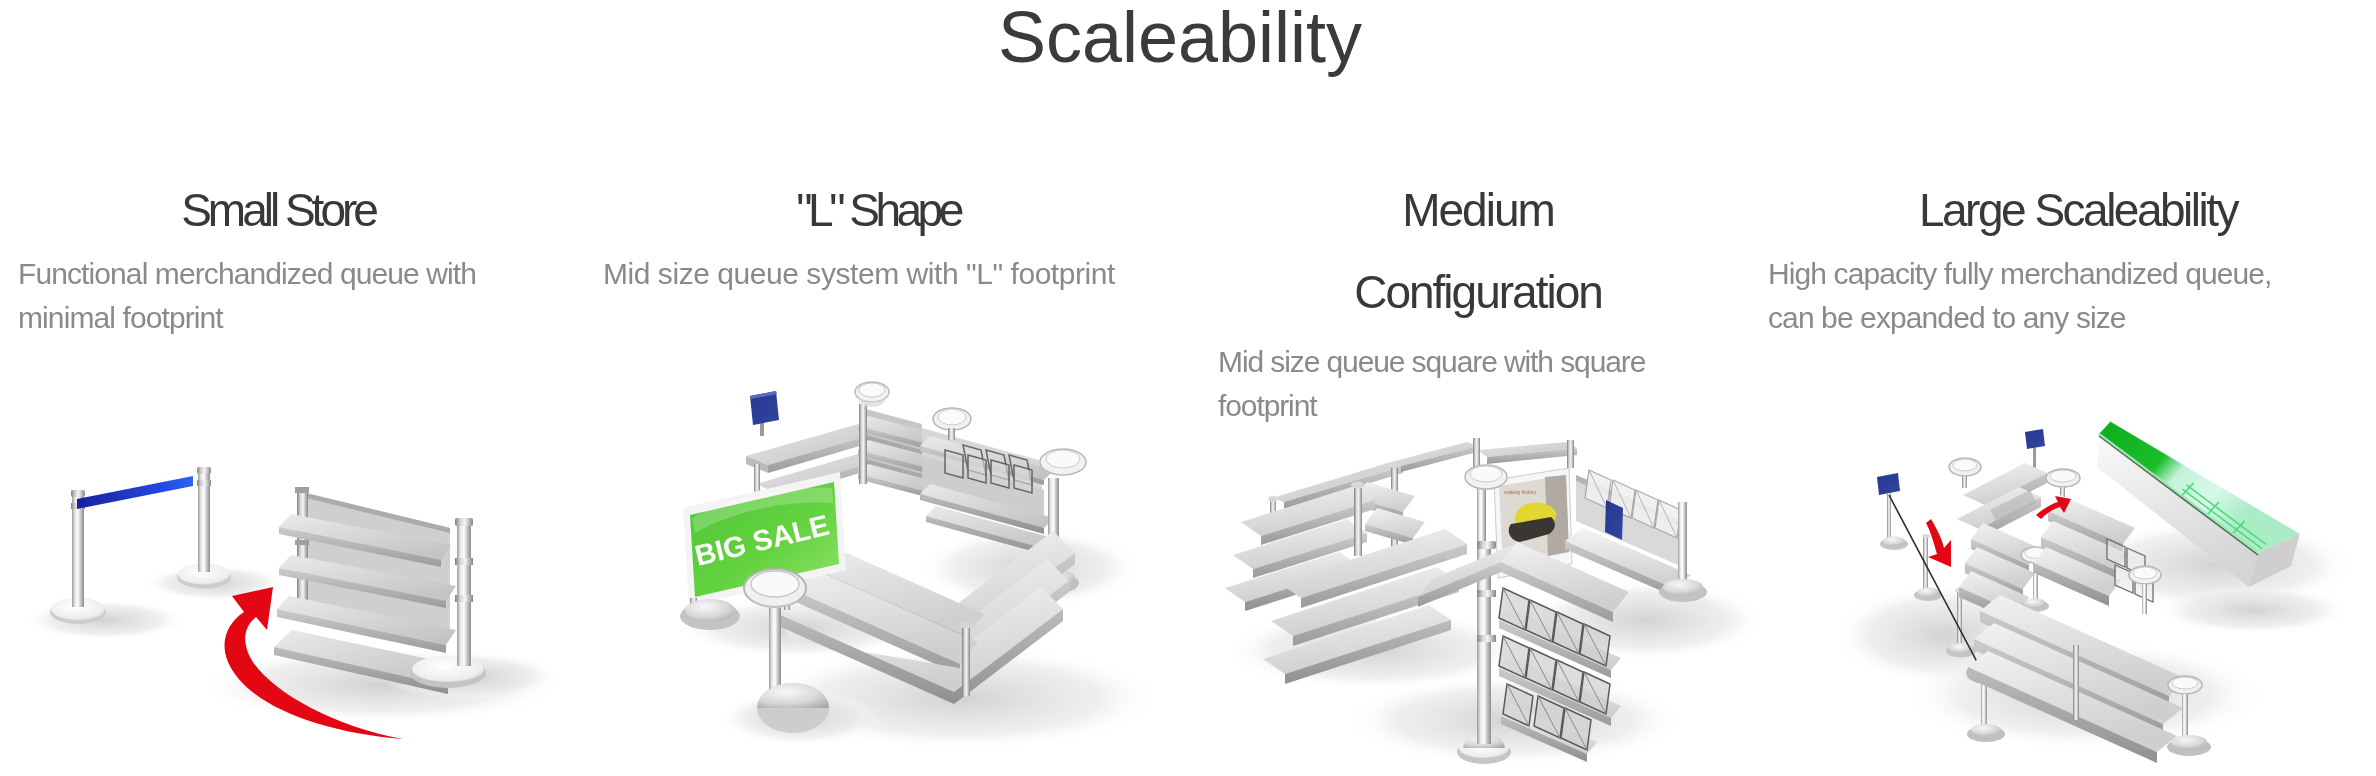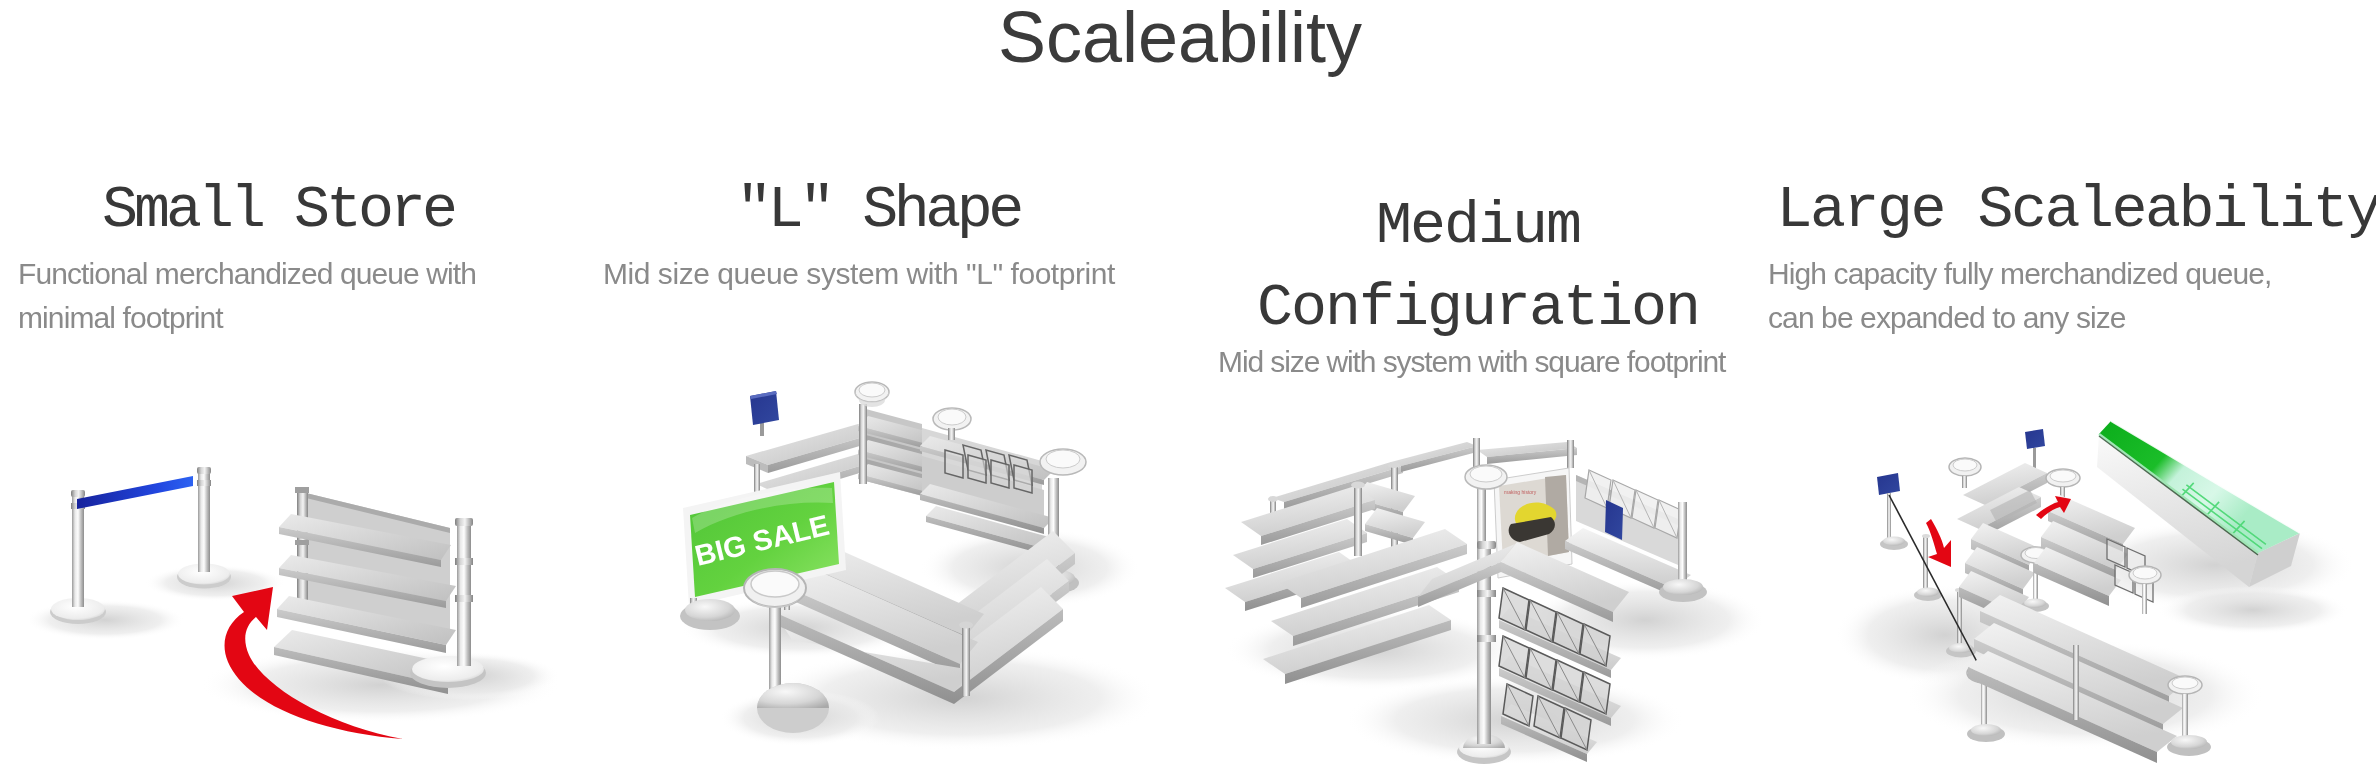--- a/index.html
+++ b/index.html
@@ -1,37 +1,37 @@
 <!DOCTYPE html>
 <html><head>
 <meta charset="utf-8">
 <style>
   html,body{margin:0;padding:0;background:#fff;}
   body{width:2376px;height:776px;position:relative;overflow:hidden;
        font-family:"Liberation Sans", sans-serif;}
   .title{position:absolute;top:-4px;left:1180px;transform:translateX(-50%);
          font-size:72px;color:#3b3b3b;white-space:nowrap;}
-  .h{position:absolute;transform:translateX(-50%);font-size:60px;color:#383838;
-     text-align:center;line-height:82px;white-space:nowrap;font-family:Liberation Mono, monospace;}
+  .h{position:absolute;transform:translateX(-50%);font-size:46px;color:#383838;
+     text-align:center;line-height:82px;white-space:nowrap;}
   .sub{position:absolute;transform:translateX(-50%);font-size:30px;color:#8a8a8a;
        text-align:left;line-height:44px;}
   .img{position:absolute;}
 </style>
 </head>
 <body>
 <div class="title">Scaleability</div>
 
 <div class="h" style="left:278px;top:169px;letter-spacing:-4px;">Small Store</div>
 <div class="sub" style="left:278px;top:252px;width:520px;letter-spacing:-0.9px;">Functional merchandized queue with minimal footprint</div>
 
 <div class="h" style="left:878px;top:169px;letter-spacing:-4.5px;">"L" Shape</div>
 <div class="sub" style="left:883px;top:252px;width:560px;letter-spacing:-0.45px;">Mid size queue system with "L" footprint</div>
 
-<div class="h" style="left:1478px;top:169px;letter-spacing:-2px;margin-top:16px;">Medium<br>Configuration</div>
-<div class="sub" style="left:1478px;top:340px;width:520px;letter-spacing:-1.1px;">Mid size with system with square footprint</div>
+<div class="h" style="left:1478px;top:169px;letter-spacing:-2px;">Medium<br>Configuration</div>
+<div class="sub" style="left:1478px;top:340px;width:520px;letter-spacing:-1.1px;">Mid size queue square with square footprint</div>
 
 <div class="h" style="left:2078px;top:169px;letter-spacing:-2.5px;">Large Scaleability</div>
 <div class="sub" style="left:2078px;top:252px;width:620px;letter-spacing:-0.9px;">High capacity fully merchandized queue,<br>can be expanded to any size</div>
 
 <svg width="0" height="0" style="position:absolute">
 <defs>
   <linearGradient id="pole" x1="0" y1="0" x2="1" y2="0">
     <stop offset="0" stop-color="#9a9a9a"></stop>
         <stop offset="0.25" stop-color="#e9e9e9"></stop>
     <stop offset="0.5" stop-color="#fdfdfd"></stop>

